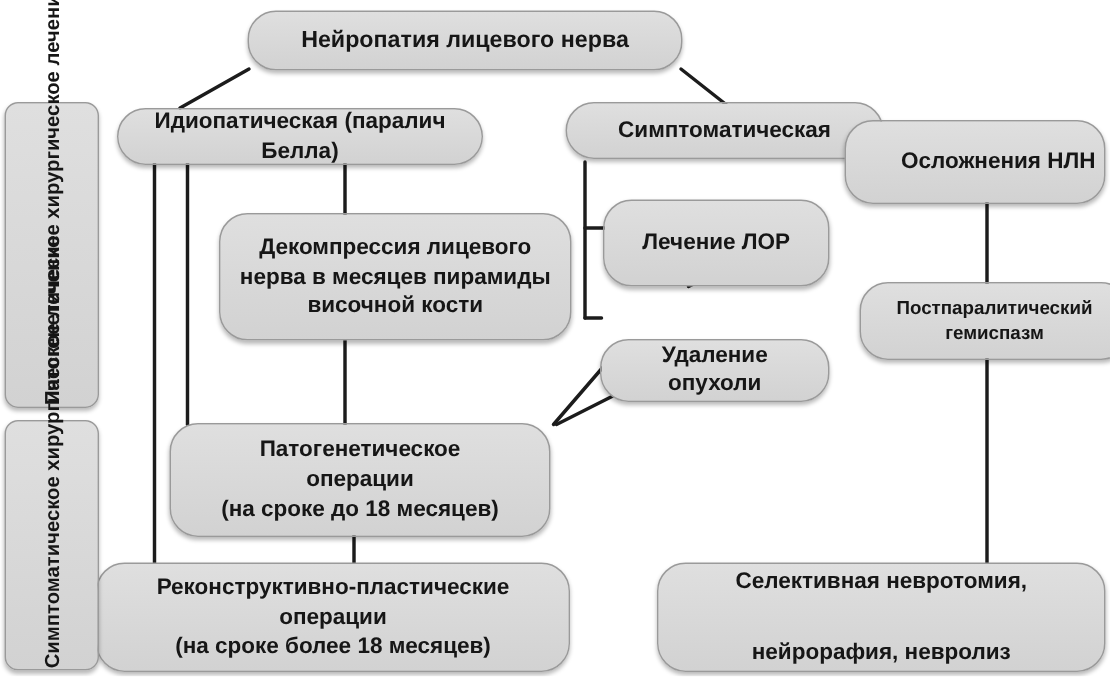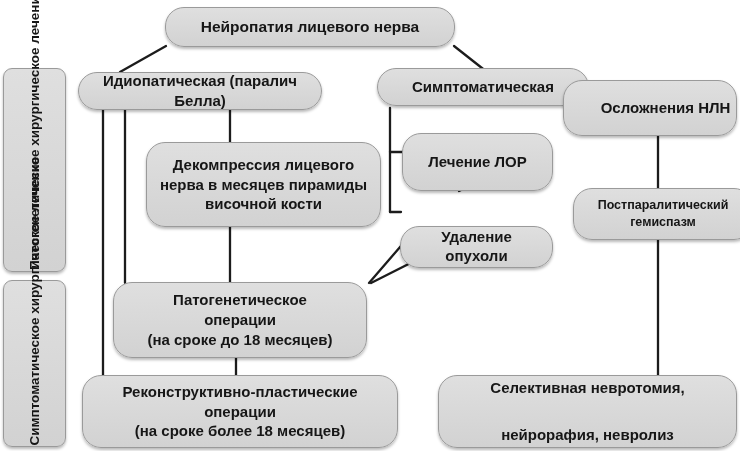--- a/index.html
+++ b/index.html
@@ -33,21 +33,21 @@
   
   .n-neuropathy    {left:165px;top:7px;  width:290px;height:40px;font-size:15.5px;}
   .n-idiopathic    {left:78px; top:72px; width:244px;height:38px;}
   .n-symptomatic   {left:377px;top:68px; width:212px;height:38px;}
   .n-complications {left:563px;top:80px; width:174px;height:56px;padding-left:36px;}
   .n-decompression {left:133px;top:142px;width:235px;height:85px;margin-left:13px;}
   .n-ent           {left:402px;top:133px;width:151px;height:58px;line-height:1.25;align-items:center;}
   .n-tumor         {left:400px;top:191px;width:153px;height:42px;line-height:1.25;margin-top:35px;}
   .n-hemispasm     {left:573px;top:188px;width:180px;height:52px;font-size:12.5px;line-height:1.35;}
   .n-reinnervation {left:113px;top:282px;width:254px;height:76px;}
-  .n-reconstructive{left:82px; top:375px;width:316px;height:73px;}
+  .n-reconstructive{left:64px; top:375px;width:316px;height:73px;}
   .n-selective     {left:438px;top:375px;width:299px;height:73px;justify-content:space-between;}
   
   .side{position:absolute;box-sizing:border-box;
     background:linear-gradient(#dfdfdf,#d2d2d2);
     border:1.5px solid #9a9a9a;border-radius:9px;
     box-shadow:0 2px 3px rgba(0,0,0,0.28);}
   .s-pathogenetic{left:3px;top:68px;width:63px;height:204px;}
   .s-symptomatic {left:3px;top:280px;width:63px;height:167px;}
   .side-inner{
     position:absolute;left:50%;top:50%;

